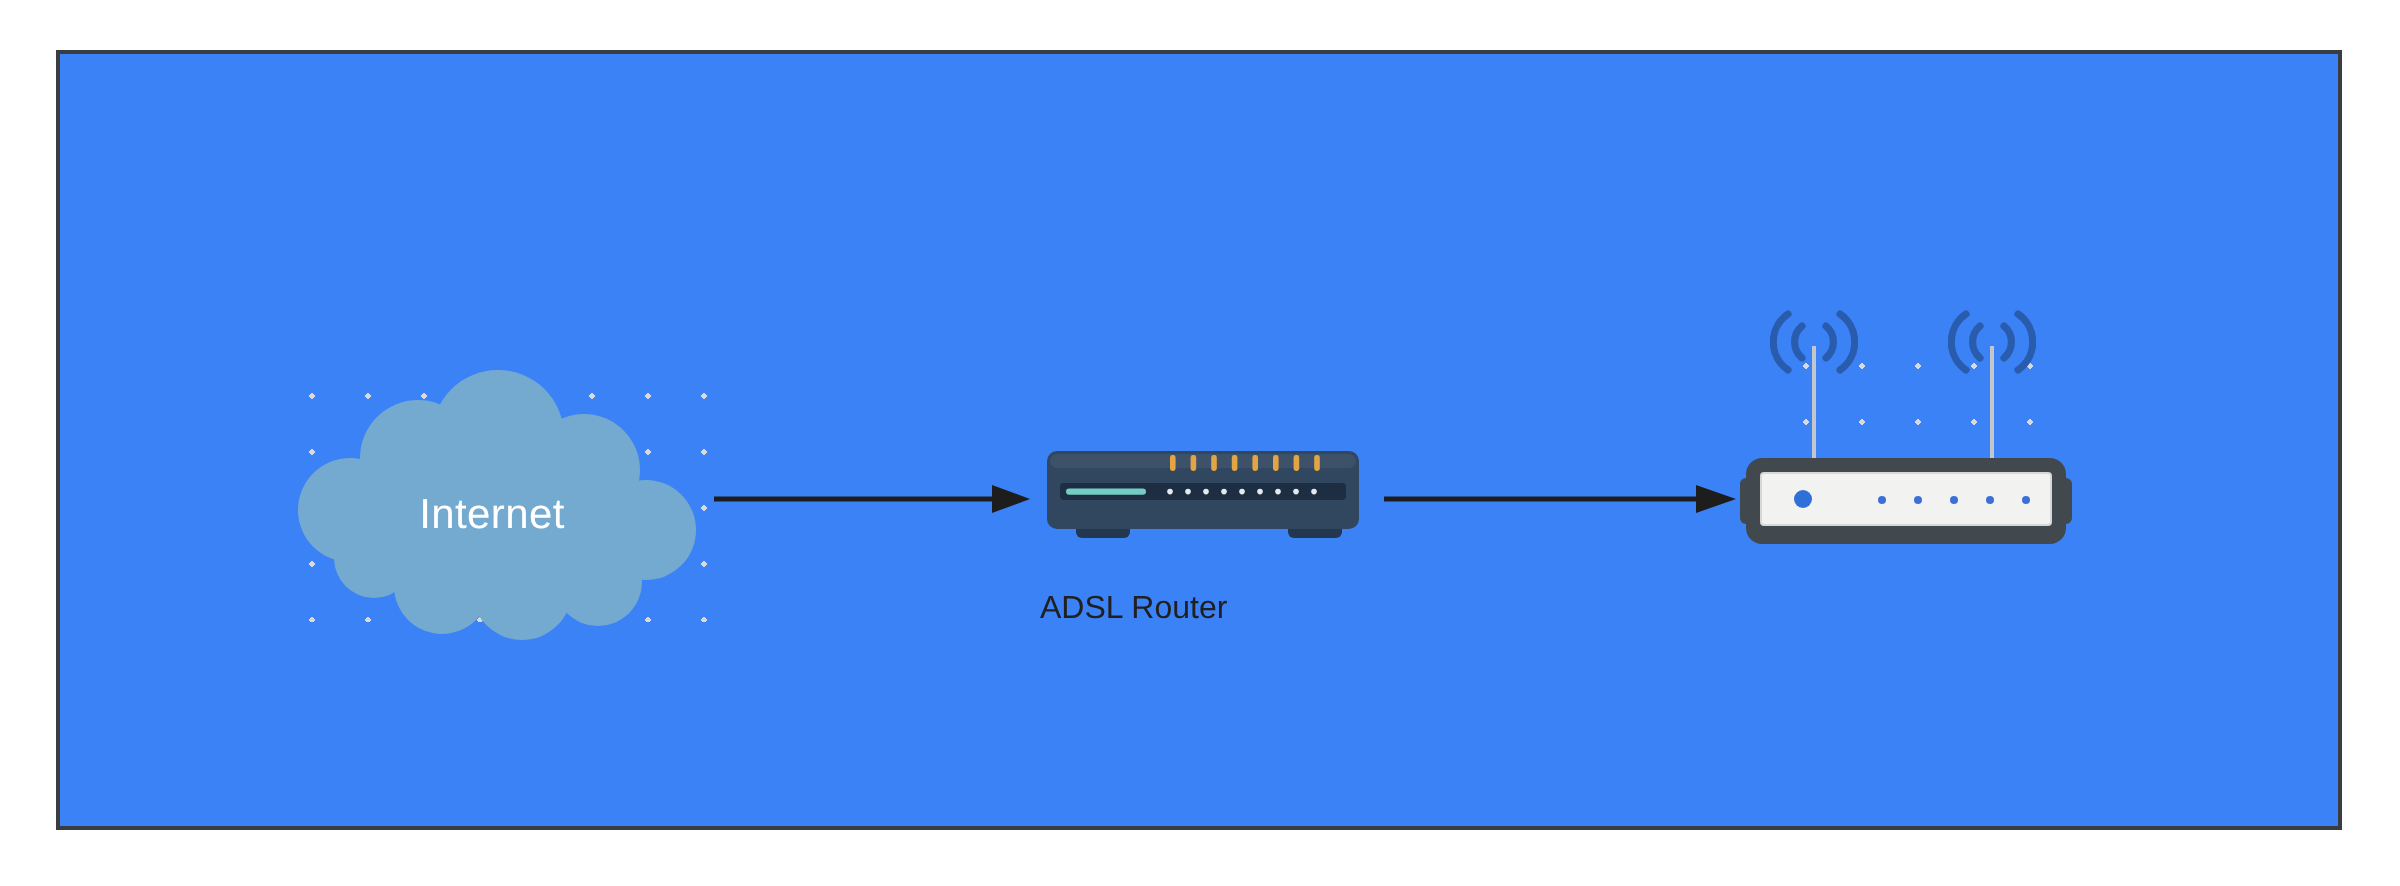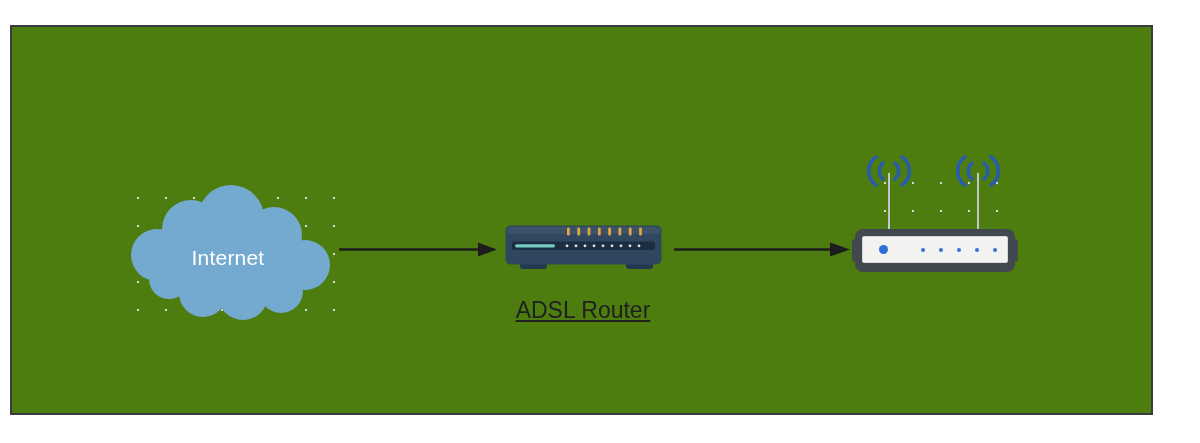--- a/index.html
+++ b/index.html
@@ -8,24 +8,24 @@
   .canvas {
     position: relative;
     width: 1200px;
     height: 443px;
     background: #ffffff;
     overflow: hidden;
   }
 
   .frame {
     position: absolute;
-    left: 10px; top: 25px;
+    left: 28px; top: 25px;
     width: 1139px; height: 386px;
     border: 2px solid var(--frame-border, #393d40);
-    background: #4d7c0f;
+    background: #3b82f6;
   }
 
   .dotgrid {
     position: absolute;
     background-image: radial-gradient(circle, var(--dot-grid, #d9d9d9) 1.3px, transparent 1.4px);
     background-size: 28px 28px;
     pointer-events: none;
   }
   .dots-a { left: 108px; top: 152px; width: 216px; height: 132px; background-position: 4px 5px; }
   .dots-b { left: 854px; top: 138px; width: 152px; height: 122px; background-position: 5px 4px; }
@@ -92,24 +92,22 @@
   .ap-led-small {
     position: absolute; top: 10.5px;
     width: 4px; height: 4px; border-radius: 50%;
     background: var(--ap-dot-small, #3c70d8);
   }
 
   
   .caption {
     position: absolute;
     color: var(--label, #202020);
-    font-size: 23px;
+    font-size: 16px;
     line-height: 1.55;
-    text-align: center;
-    text-decoration: underline;
   }
   .router-caption { left: 490px; top: 266px; width: 162px; }
   .ap-caption { left: 866px; top: 266px; width: 112px; }
 </style>
 </head>
 <body>
 
 <div class="canvas">
   <div class="frame">
 

